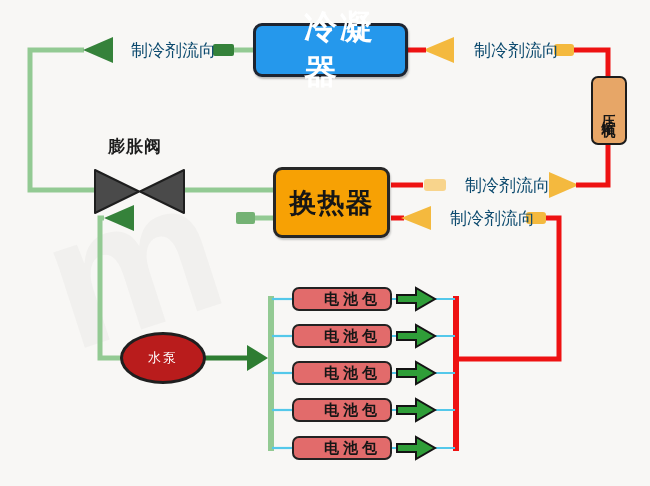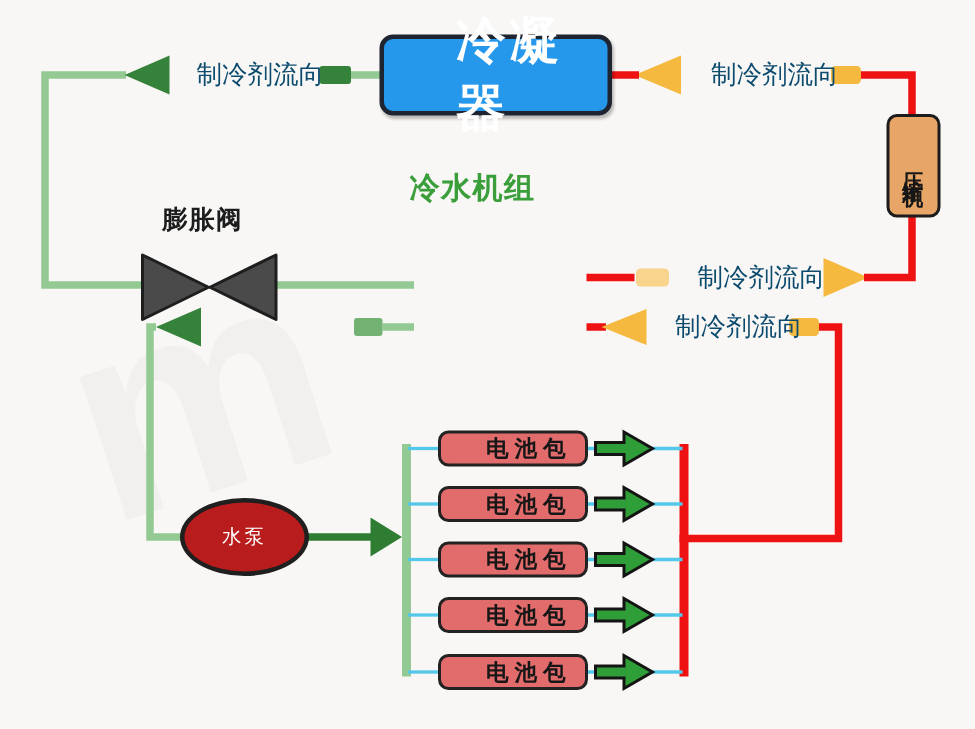--- a/index.html
+++ b/index.html
@@ -122,30 +122,30 @@
     <g fill="#4a4a4a" stroke="#1e1e1e" stroke-width="2" stroke-linejoin="round">
       <polygon points="95,170 95,213 139,191.5"></polygon>
       <polygon points="184,170 184,213 140,191.5"></polygon>
     </g>
   </svg>
 
   <div class="node condenser">冷凝器</div>
 
   <div class="node compressor">压缩机</div>
 
+  <div class="node exchanger">换热器</div>
 
   <div class="node pump">水泵</div>
 
   <div class="node battery" style="top:287px">电池包</div>
   <div class="node battery" style="top:324px">电池包</div>
   <div class="node battery" style="top:361px">电池包</div>
   <div class="node battery" style="top:398px">电池包</div>
   <div class="node battery" style="top:436px">电池包</div>
 
-  <div class="unit-label">冷水机组</div>
 
   <div class="valve-label">膨胀阀</div>
 
   <div class="flow-label" style="left:115px;top:50px">制冷剂流向</div>
 
   <div class="flow-label" style="left:458px;top:50px">制冷剂流向</div>
 
   <div class="flow-label" style="left:449px;top:185px">制冷剂流向</div>
 
   <div class="flow-label" style="left:434px;top:218px">制冷剂流向</div>

